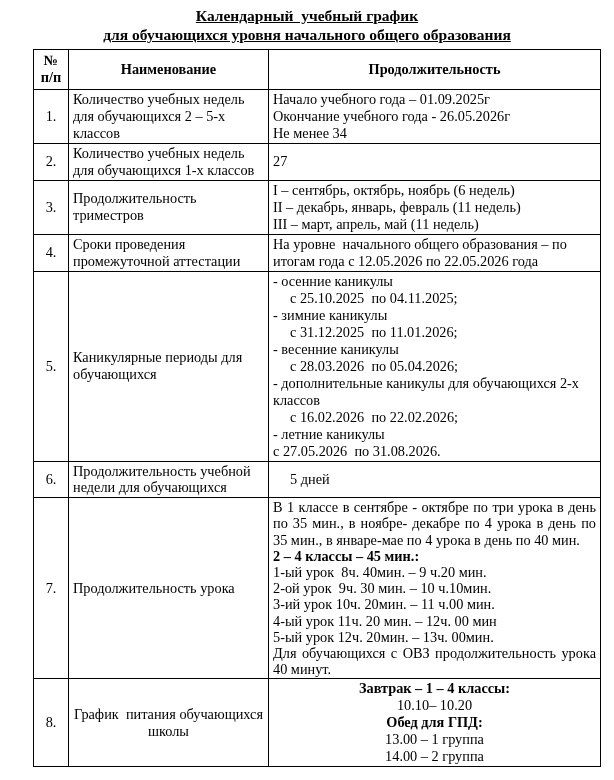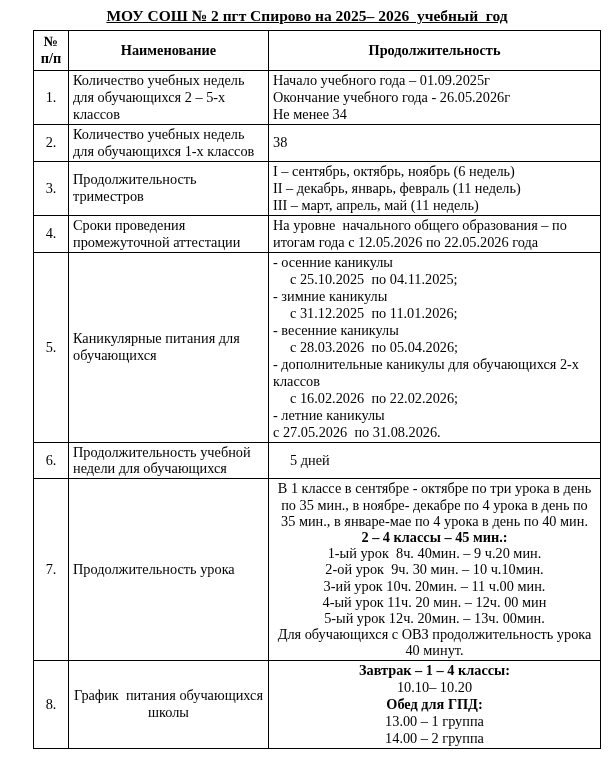--- a/index.html
+++ b/index.html
@@ -40,33 +40,34 @@
     line-height: 1.2;
     height: 40px;
     padding: 2px;
   }
   td.num-cell { text-align: center; padding: 1px 2px; }
   td.name-cell { text-align: left; padding: 1px 4px 1px 6px; white-space: pre-wrap; line-height: 1.18; }
   td.name-cell.ctr { text-align: center; }
   td.dur-cell { text-align: left; padding: 1px 5px 2px 6px; }
   td.dur-cell.ctr { text-align: center; }
   .ln { line-height: 17px; white-space: pre-wrap; }
-  td.tight .ln { line-height: 16.2px; text-align: center; }
+  td.tight .ln { line-height: 16.2px; }
   .ln.b { font-weight: bold; }
   .ln.ind { padding-left: 17px; }
   .ln.just { text-align: justify; white-space: normal; }
   .u { }
 </style>
 </head>
 <body>
 
 <div class="page">
 
   <div class="title-block">
-    <div class="title-line">МОУ СОШ № 2 пгт Спирово на 2025– 2026  учебный  год</div>
+    <div class="title-line">Календарный  учебный график</div>
+    <div class="title-line">для обучающихся уровня начального общего образования</div>
   </div>
 
   <table class="schedule">
     <colgroup>
       <col style="width:35px">
       <col style="width:200px">
       <col style="width:332px">
     </colgroup>
     <thead>
       <tr>
@@ -83,42 +84,42 @@
           <td class="dur-cell">
             <div class="ln">Начало учебного года – 01.09.2025г</div>
             <div class="ln">Окончание учебного года - 26.05.2026г</div>
             <div class="ln">Не менее 34</div>
           </td>
         </tr>
         <tr>
           <td class="num-cell">2.</td>
           <td class="name-cell">Количество учебных недель для обучающихся 1-х классов</td>
           <td class="dur-cell">
-            <div class="ln">38</div>
+            <div class="ln">27</div>
           </td>
         </tr>
         <tr>
           <td class="num-cell">3.</td>
           <td class="name-cell">Продолжительность триместров</td>
           <td class="dur-cell">
             <div class="ln">I – сентябрь, октябрь, ноябрь (6 недель)</div>
             <div class="ln">II – декабрь, январь, февраль (11 недель)</div>
             <div class="ln">III – март, апрель, май (11 недель)</div>
           </td>
         </tr>
         <tr>
           <td class="num-cell">4.</td>
           <td class="name-cell">Сроки проведения промежуточной аттестации</td>
           <td class="dur-cell">
             <div class="ln">На уровне  начального общего образования – по итогам года с 12.05.2026 по 22.05.2026 года</div>
           </td>
         </tr>
         <tr>
           <td class="num-cell">5.</td>
-          <td class="name-cell">Каникулярные питания для обучающихся</td>
+          <td class="name-cell">Каникулярные периоды для обучающихся</td>
           <td class="dur-cell">
             <div class="ln">- осенние каникулы</div>
             <div class="ln ind">с 25.10.2025  по 04.11.2025;</div>
             <div class="ln">- зимние каникулы</div>
             <div class="ln ind">с 31.12.2025  по 11.01.2026;</div>
             <div class="ln">- весенние каникулы</div>
             <div class="ln ind">с 28.03.2026  по 05.04.2026;</div>
             <div class="ln">- дополнительные каникулы для обучающихся 2-х классов</div>
             <div class="ln ind">с 16.02.2026  по 22.02.2026;</div>
             <div class="ln">- летние каникулы</div>

